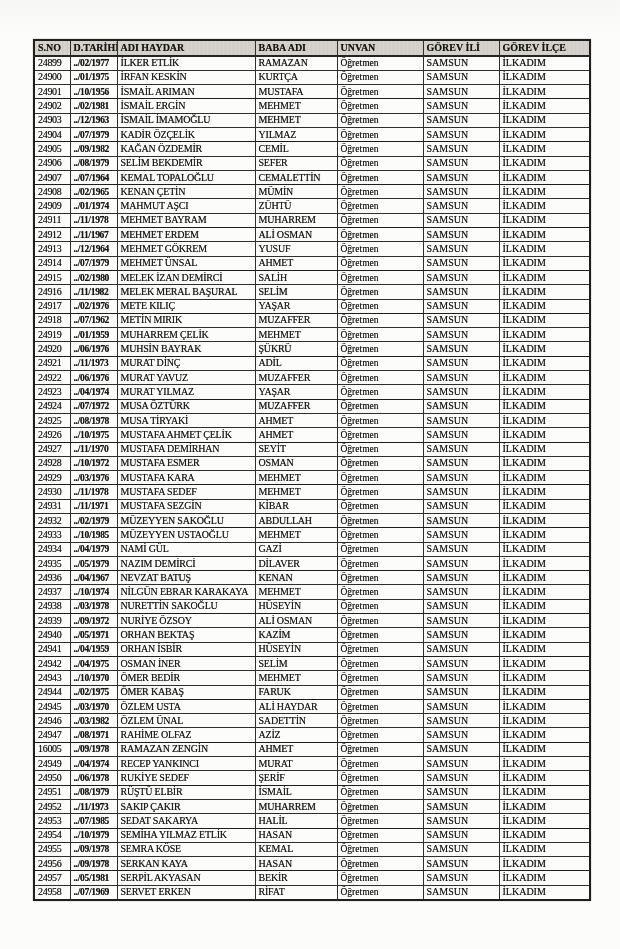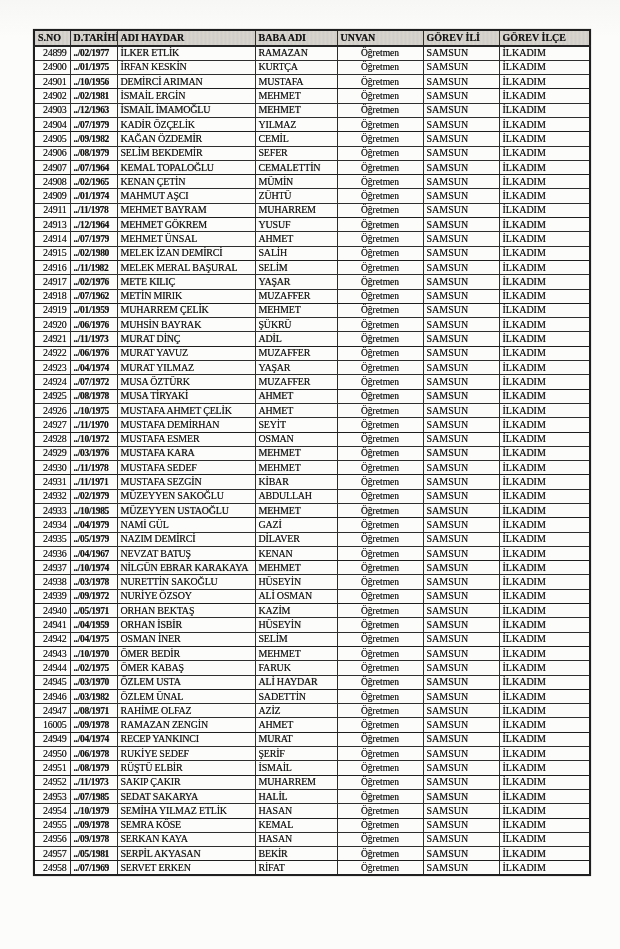--- a/index.html
+++ b/index.html
@@ -19,21 +19,21 @@
     position: absolute;
     left: 0; top: 0;
     width: 620px; height: 949px;
     background:
       linear-gradient(180deg, rgba(120,120,120,0.04) 0%, rgba(255,255,255,0) 4%),
       #fcfcfa;
   }
   table.personnel {
     position: absolute;
     left: 33px;
-    top: 29px;
+    top: 39px;
     width: 556px;
     border-collapse: collapse;
     table-layout: fixed;
     border: 2px solid #1f1f1f;
     box-shadow: 0 0 1px rgba(0,0,0,0.45);
   }
   table.personnel th, table.personnel td {
     border: 1px solid #2e2e2e;
     padding: 0 3px;
     white-space: nowrap;
@@ -53,28 +53,27 @@
       repeating-linear-gradient(90deg, rgba(90,88,84,0.10) 0px, rgba(90,88,84,0.02) 2px, rgba(90,88,84,0.12) 4px),
       #dcd9d3;
     font-weight: bold;
     font-size: 10px;
     letter-spacing: 0px;
     border-bottom: 2px solid #242424;
   }
   table.personnel tbody tr {
     height: 14.3px;
   }
-  table.personnel td.c-sno { letter-spacing: -0.3px; text-align: right; }
+  table.personnel td.c-sno { letter-spacing: -0.3px; }
   table.personnel td.c-date { font-size: 9.5px; letter-spacing: -0.3px; font-weight: bold; }
   table.personnel td.c-name, table.personnel td.c-father {
     letter-spacing: -0.2px;
   }
   table.personnel td.c-title {
     font-size: 9.5px;
-    text-align: center;
   }
   
   table.personnel tbody tr:nth-child(3n) td {
     border-bottom-color: #1d1d1d;
   }
   table.personnel tbody tr:nth-child(4n+1) td {
     text-shadow: 0 0 0.7px rgba(10,10,10,0.7);
   }
 </style>
 </head>
@@ -117,21 +116,21 @@
           <td class="c-date">../01/1975</td>
           <td class="c-name">İRFAN KESKİN</td>
           <td class="c-father">KURTÇA</td>
           <td class="c-title">Öğretmen</td>
           <td class="c-prov">SAMSUN</td>
           <td class="c-dist">İLKADIM</td>
         </tr>
         <tr>
           <td class="c-sno">24901</td>
           <td class="c-date">../10/1956</td>
-          <td class="c-name">DEMİRCİ ARIMAN</td>
+          <td class="c-name">İSMAİL ARIMAN</td>
           <td class="c-father">MUSTAFA</td>
           <td class="c-title">Öğretmen</td>
           <td class="c-prov">SAMSUN</td>
           <td class="c-dist">İLKADIM</td>
         </tr>
         <tr>
           <td class="c-sno">24902</td>
           <td class="c-date">../02/1981</td>
           <td class="c-name">İSMAİL ERGİN</td>
           <td class="c-father">MEHMET</td>
@@ -200,20 +199,29 @@
           <td class="c-father">ZÜHTÜ</td>
           <td class="c-title">Öğretmen</td>
           <td class="c-prov">SAMSUN</td>
           <td class="c-dist">İLKADIM</td>
         </tr>
         <tr>
           <td class="c-sno">24911</td>
           <td class="c-date">../11/1978</td>
           <td class="c-name">MEHMET BAYRAM</td>
           <td class="c-father">MUHARREM</td>
+          <td class="c-title">Öğretmen</td>
+          <td class="c-prov">SAMSUN</td>
+          <td class="c-dist">İLKADIM</td>
+        </tr>
+        <tr>
+          <td class="c-sno">24912</td>
+          <td class="c-date">../11/1967</td>
+          <td class="c-name">MEHMET ERDEM</td>
+          <td class="c-father">ALİ OSMAN</td>
           <td class="c-title">Öğretmen</td>
           <td class="c-prov">SAMSUN</td>
           <td class="c-dist">İLKADIM</td>
         </tr>
         <tr>
           <td class="c-sno">24913</td>
           <td class="c-date">../12/1964</td>
           <td class="c-name">MEHMET GÖKREM</td>
           <td class="c-father">YUSUF</td>
           <td class="c-title">Öğretmen</td>

